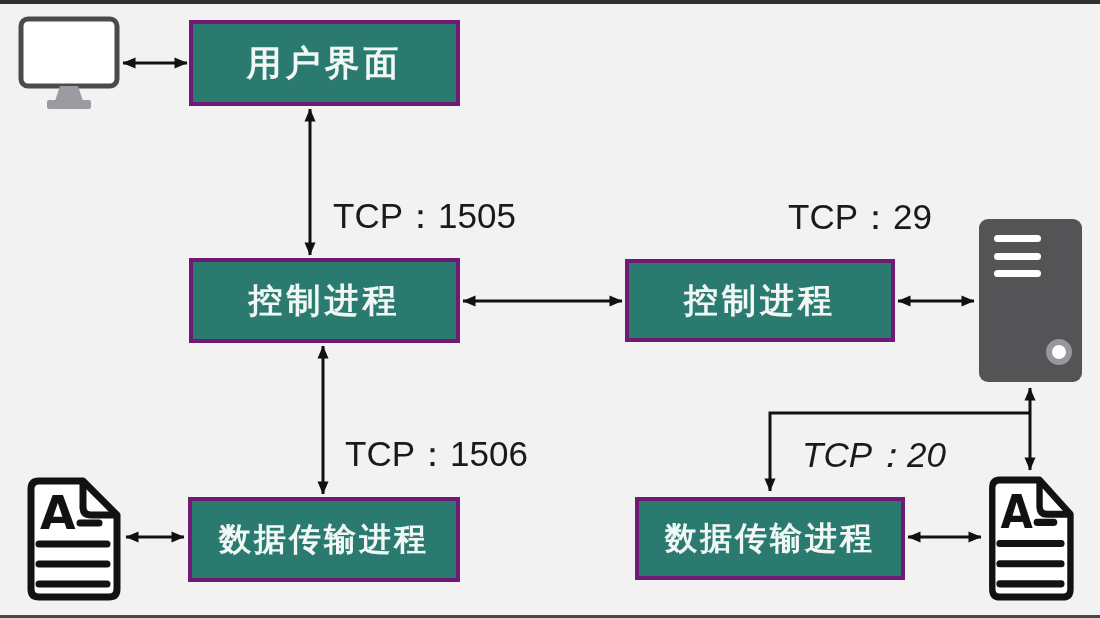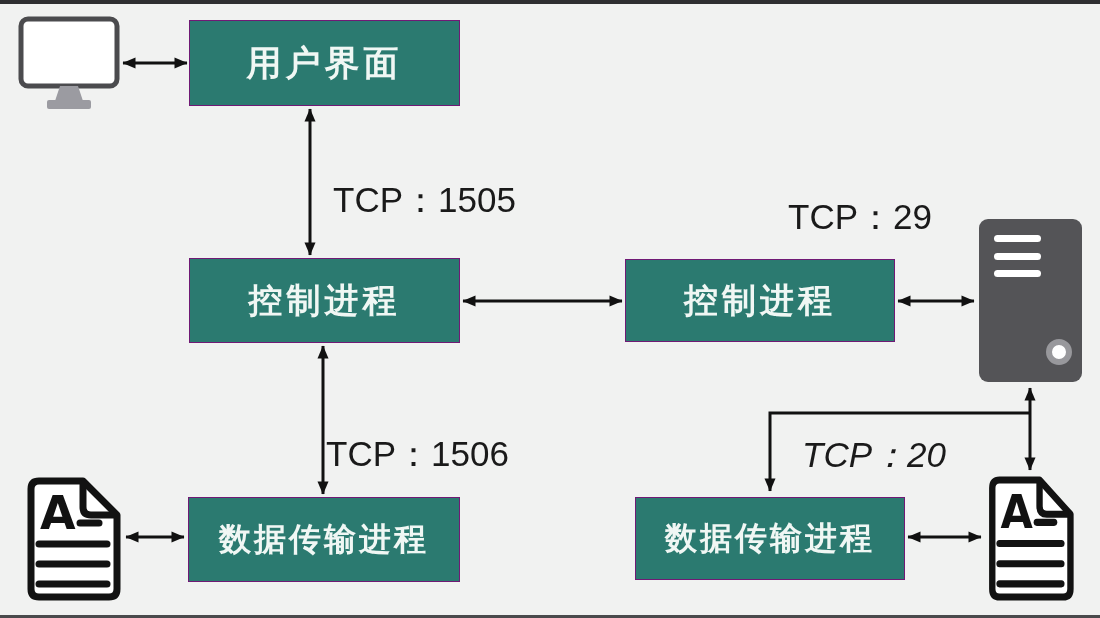--- a/index.html
+++ b/index.html
@@ -22,21 +22,21 @@
 
   #connectors {
     position: absolute;
     top: 0; left: 0;
     width: 1100px; height: 618px;
   }
 
   .pbox {
     position: absolute;
     background: #2b7a70;
-    border: 1px solid #701a75;
+    border: 4px solid #701a75;
     color: #f0f7f4;
     font-weight: 700;
     display: flex;
     align-items: center;
     justify-content: center;
     letter-spacing: 4px;
     white-space: nowrap;
   }
   #node-user-interface       { left: 189px; top: 20px;  width: 271px; height: 86px; font-size: 35px; }
   #node-control-client       { left: 189px; top: 258px; width: 271px; height: 85px; font-size: 34px; }
@@ -51,23 +51,23 @@
     color: #1d1d1d;
     letter-spacing: 1px;
     white-space: nowrap;
   }
   .tcp-label {
     position: absolute;
     font-size: 35px;
     color: #1a1a1a;
     white-space: nowrap;
   }
-  #label-tcp-1505 { left: 333px; top: 177px; text-align: right; }
+  #label-tcp-1505 { left: 333px; top: 193px; text-align: right; }
   #label-tcp-21   { left: 788px; top: 194px; }
-  #label-tcp-1506 { left: 326px; top: 431px; text-align: right; }
+  #label-tcp-1506 { left: 345px; top: 431px; text-align: right; }
   #label-tcp-20   { left: 802px; top: 432px; font-style: italic; }
 
   .icon-wrap { position: absolute; }
   #icon-monitor   { left: 16px;  top: 14px;  width: 106px; height: 96px;  }
   #icon-server    { left: 978px; top: 218px; width: 105px; height: 165px; }
   #icon-doc-left  { left: 23px;  top: 476px; width: 99px;  height: 127px; }
   #icon-doc-right { left: 985px; top: 475px; width: 90px;  height: 128px; }
   .icon-wrap svg { display: block; width: 100%; height: 100%; }
 </style>
 </head>

